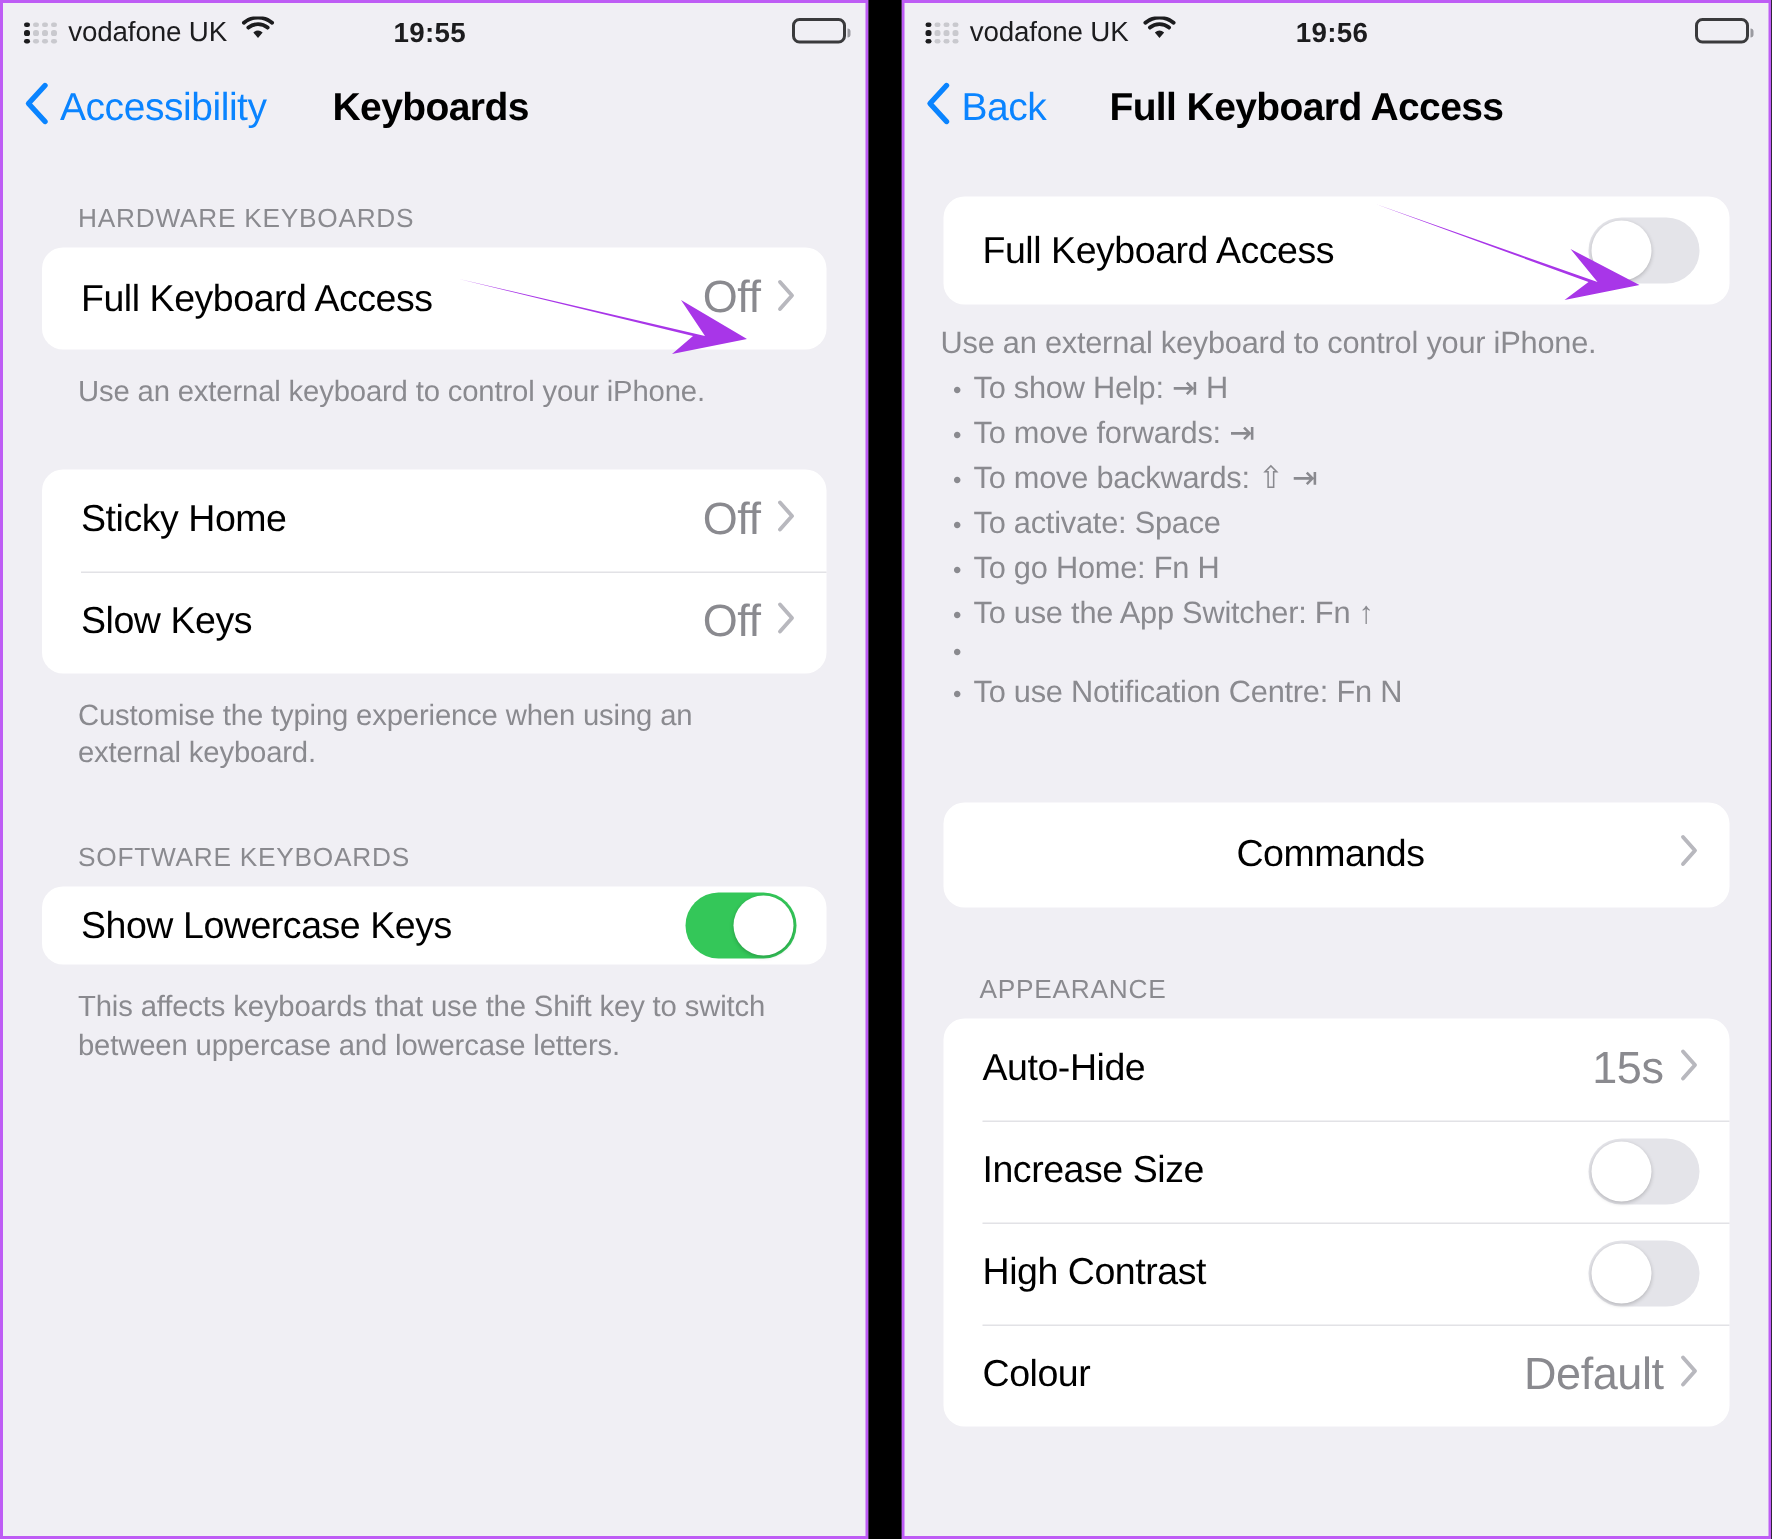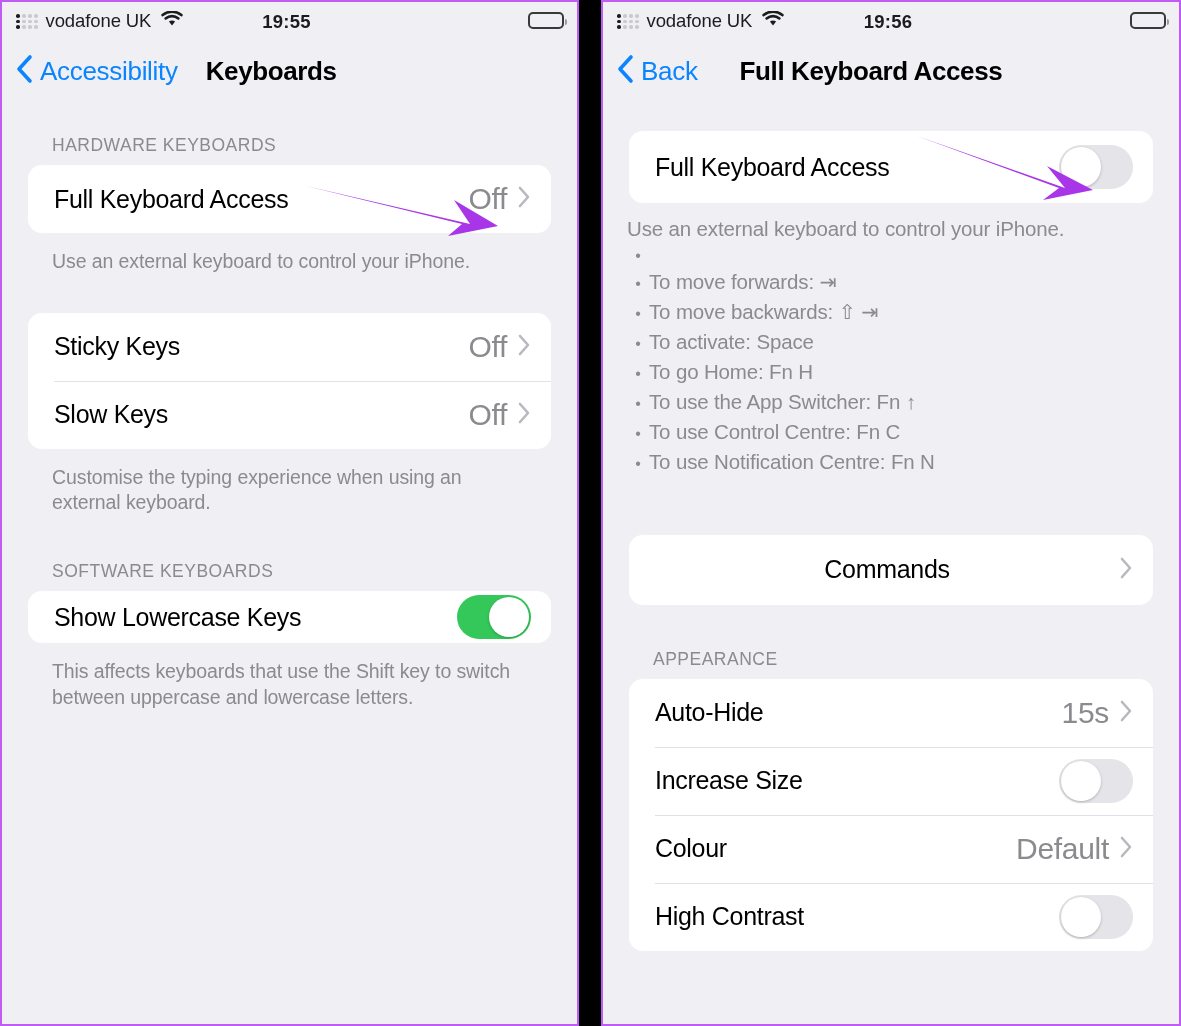--- a/index.html
+++ b/index.html
@@ -135,21 +135,21 @@
     letter-spacing: -0.3px;
     white-space: nowrap;
   }
   .nav-title {
     font-size: 26px;
     font-weight: bold;
     color: #000;
     letter-spacing: -0.4px;
     white-space: nowrap;
   }
-  .nav-title-left  { margin-left: 28px; }
+  .nav-title-left  { margin-left: 44px; }
   .nav-title-right { margin-left: 42px; }
 
   
   .content { padding: 0; }
 
   .section-header {
     font-size: 17.5px;
     color: #8A8A8F;
     letter-spacing: 0.5px;
     text-transform: uppercase;
@@ -334,21 +334,21 @@
               <path d="M3 3 L11 12 L3 21" stroke="#B8B8BE" stroke-width="2.6" fill="none" stroke-linecap="round" stroke-linejoin="round"></path>
             </svg>
           </span>
         </div>
       </div>
 
       <div class="footer-note" style="margin:16px 30px 0 50px;">Use an external keyboard to control your iPhone.</div>
 
       <div class="card" style="margin:38px 26px 0 26px;">
         <div class="row">
-          <span class="row-label">Sticky Keys</span>
+          <span class="row-label">Sticky Home</span>
           <span class="row-value">Off</span>
           <span class="chev-right">
             <svg width="14" height="24" viewBox="0 0 14 24">
                 <path d="M3 3 L11 12 L3 21" stroke="#B8B8BE" stroke-width="2.6" fill="none" stroke-linecap="round" stroke-linejoin="round"></path>
               </svg>
           </span>
         </div>
         <div class="row">
           <span class="row-label">Slow Keys</span>
           <span class="row-value">Off</span>
@@ -448,20 +448,21 @@
             <span class="knob"></span>
           </span>
         </div>
       </div>
 
       <div class="desc-block" style="margin-top:14px;">
         <div class="desc-lead">Use an external keyboard to control your iPhone.</div>
         <ul class="bullet-list">
           <li>
               <span class="bul">•</span>
+              <span>To show Help: ⇥ H</span>
             </li>
           <li>
               <span class="bul">•</span>
               <span>To move forwards: ⇥</span>
             </li>
           <li>
               <span class="bul">•</span>
               <span>To move backwards: ⇧ ⇥</span>
             </li>
           <li>
@@ -471,21 +472,20 @@
           <li>
               <span class="bul">•</span>
               <span>To go Home: Fn H</span>
             </li>
           <li>
               <span class="bul">•</span>
               <span>To use the App Switcher: Fn ↑</span>
             </li>
           <li>
               <span class="bul">•</span>
-              <span>To use Control Centre: Fn C</span>
             </li>
           <li>
               <span class="bul">•</span>
               <span>To use Notification Centre: Fn N</span>
             </li>
         </ul>
       </div>
 
       <div class="card" style="margin:58px 26px 0 26px;text-align:center;">
         <div class="row" style="height:70px;">
@@ -510,34 +510,34 @@
               </svg>
           </span>
         </div>
         <div class="row">
           <span class="row-label">Increase Size</span>
           <span class="toggle">
               <span class="knob"></span>
             </span>
         </div>
         <div class="row">
+          <span class="row-label">High Contrast</span>
+          <span class="toggle">
+              <span class="knob"></span>
+            </span>
+        </div>
+        <div class="row">
           <span class="row-label">Colour</span>
           <span class="row-value">Default</span>
           <span class="chev-right">
             <svg width="14" height="24" viewBox="0 0 14 24">
                 <path d="M3 3 L11 12 L3 21" stroke="#B8B8BE" stroke-width="2.6" fill="none" stroke-linecap="round" stroke-linejoin="round"></path>
               </svg>
           </span>
         </div>
-        <div class="row">
-          <span class="row-label">High Contrast</span>
-          <span class="toggle">
-              <span class="knob"></span>
-            </span>
-        </div>
       </div>
     </div>
 
     <svg class="arrow-svg" style="left:310px; top:130px;" width="230" height="78" viewBox="0 0 230 78">
       <path d="M4 4 L152 56 L134 34 L180 58 L130 68 L146 56 Z" fill="#A836E8"></path>
     </svg>
   </div>
 
 </div>
 

